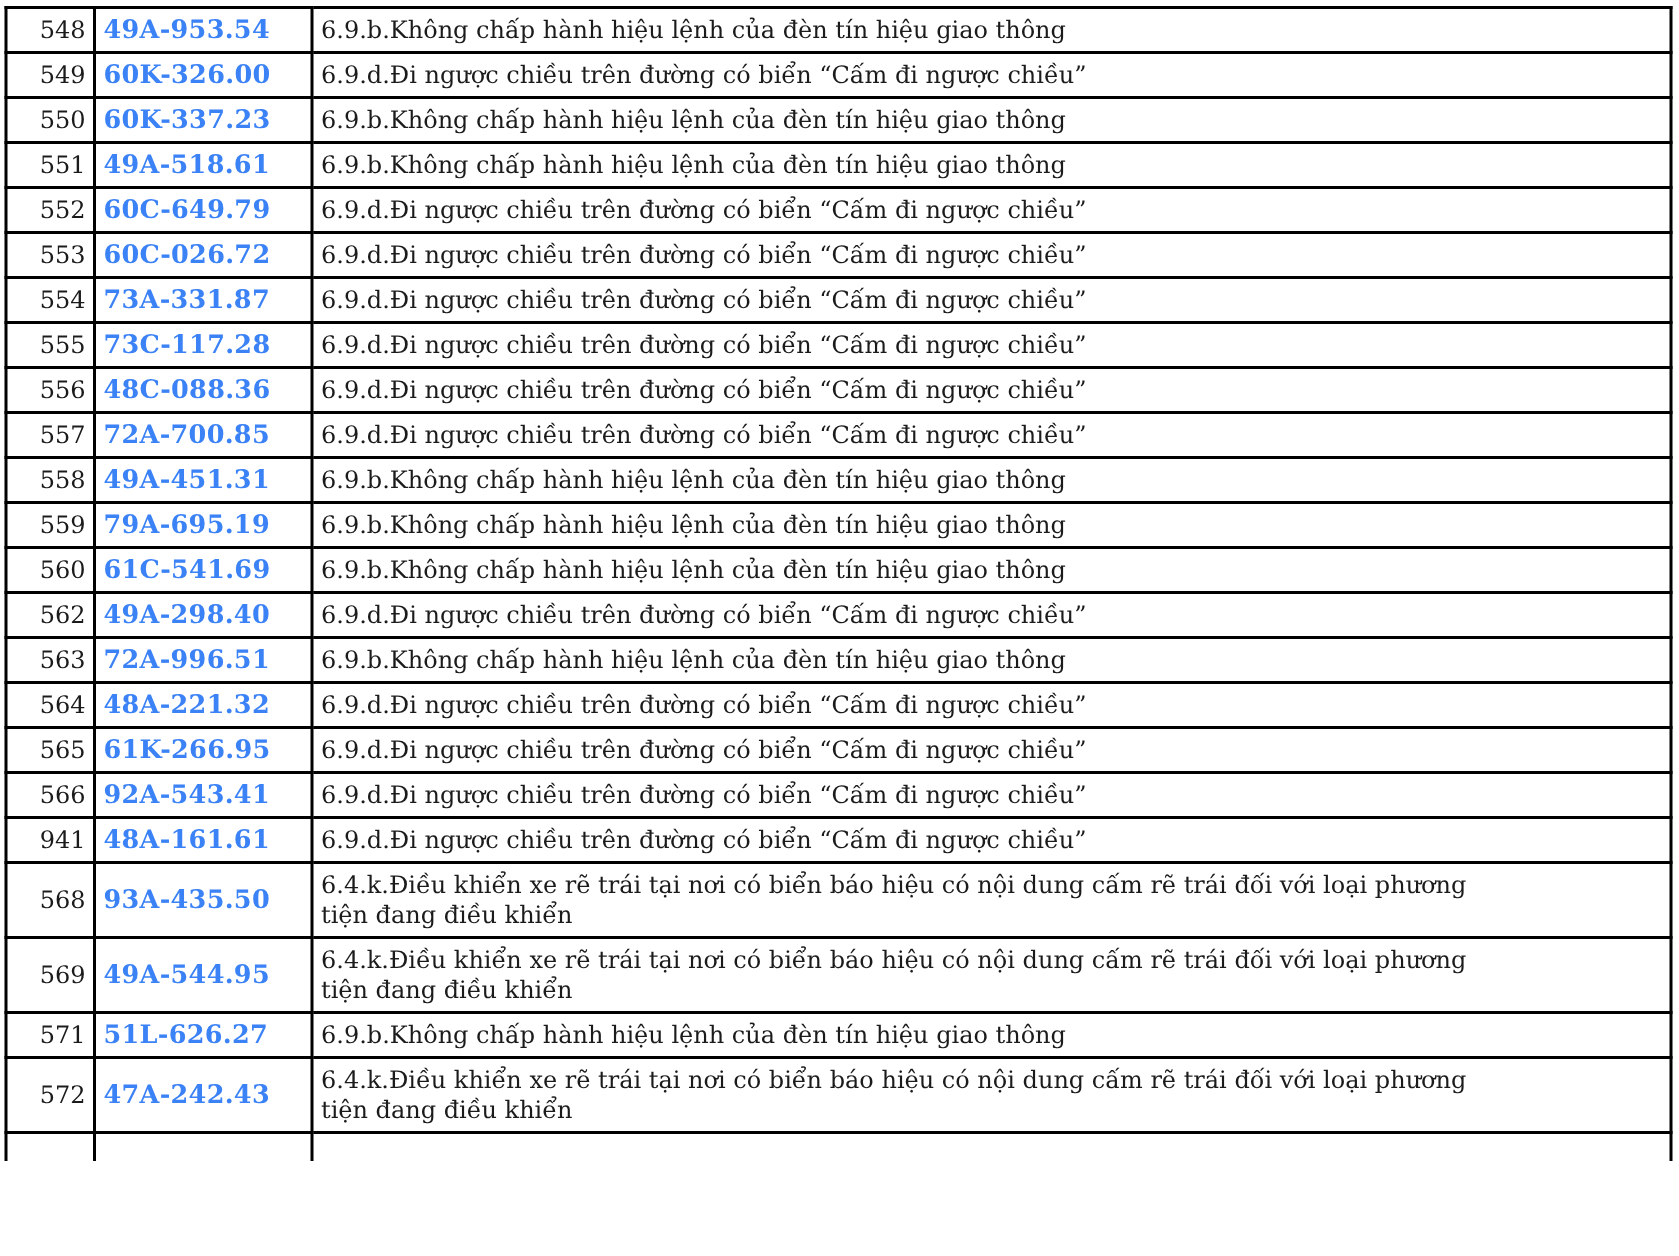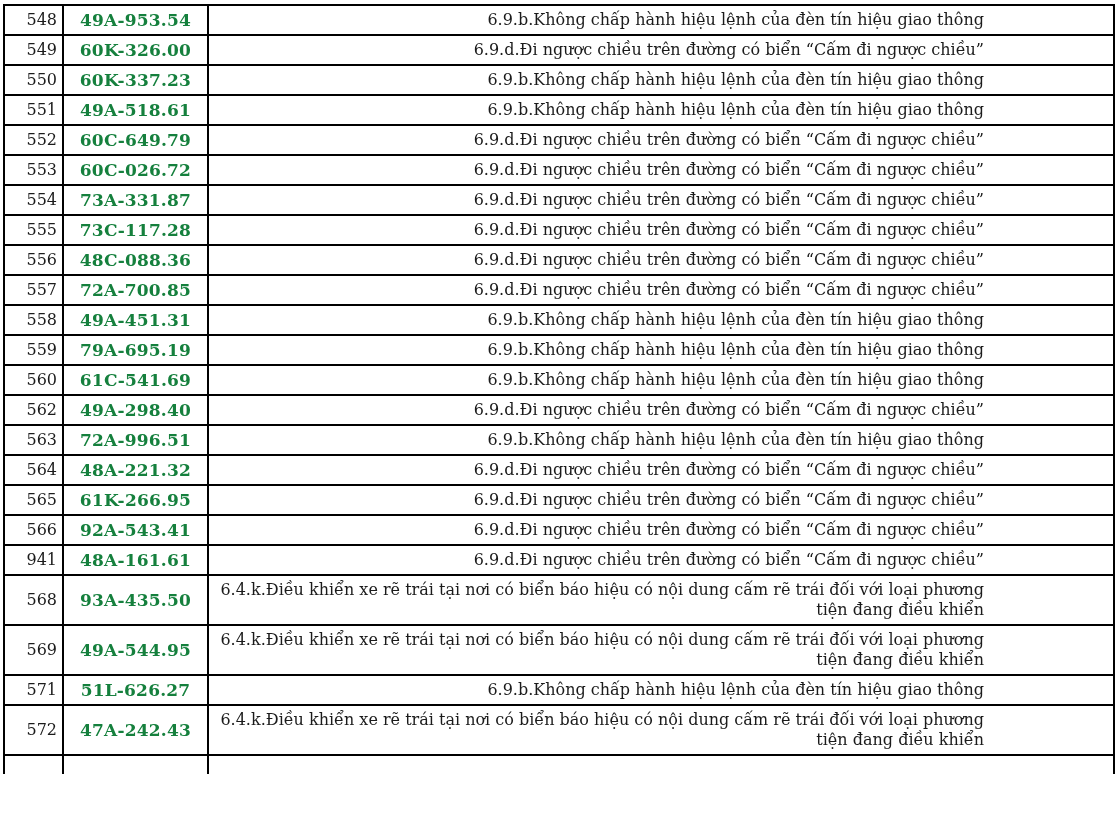--- a/index.html
+++ b/index.html
@@ -24,29 +24,28 @@
     border: 2px solid #000000;
     vertical-align: middle;
     padding: 4px 5px;
     line-height: 20px;
   }
   td.cell-no {
     text-align: right;
     font-size: 16px;
   }
   td.cell-plate {
-    text-align: center;
     font-weight: bold;
     font-size: 17px;
     letter-spacing: 0.2px;
-    color: #15803d;
+    color: #3b82f6;
   }
   td.cell-desc {
     font-size: 16px;
-    text-align: right;
+    text-align: left;
   }
   .desc-text {
     display: block;
     max-width: 770px;
   }
   
   tbody.partial td {
     height: 18px;
     padding: 0;
     border-bottom: none;

